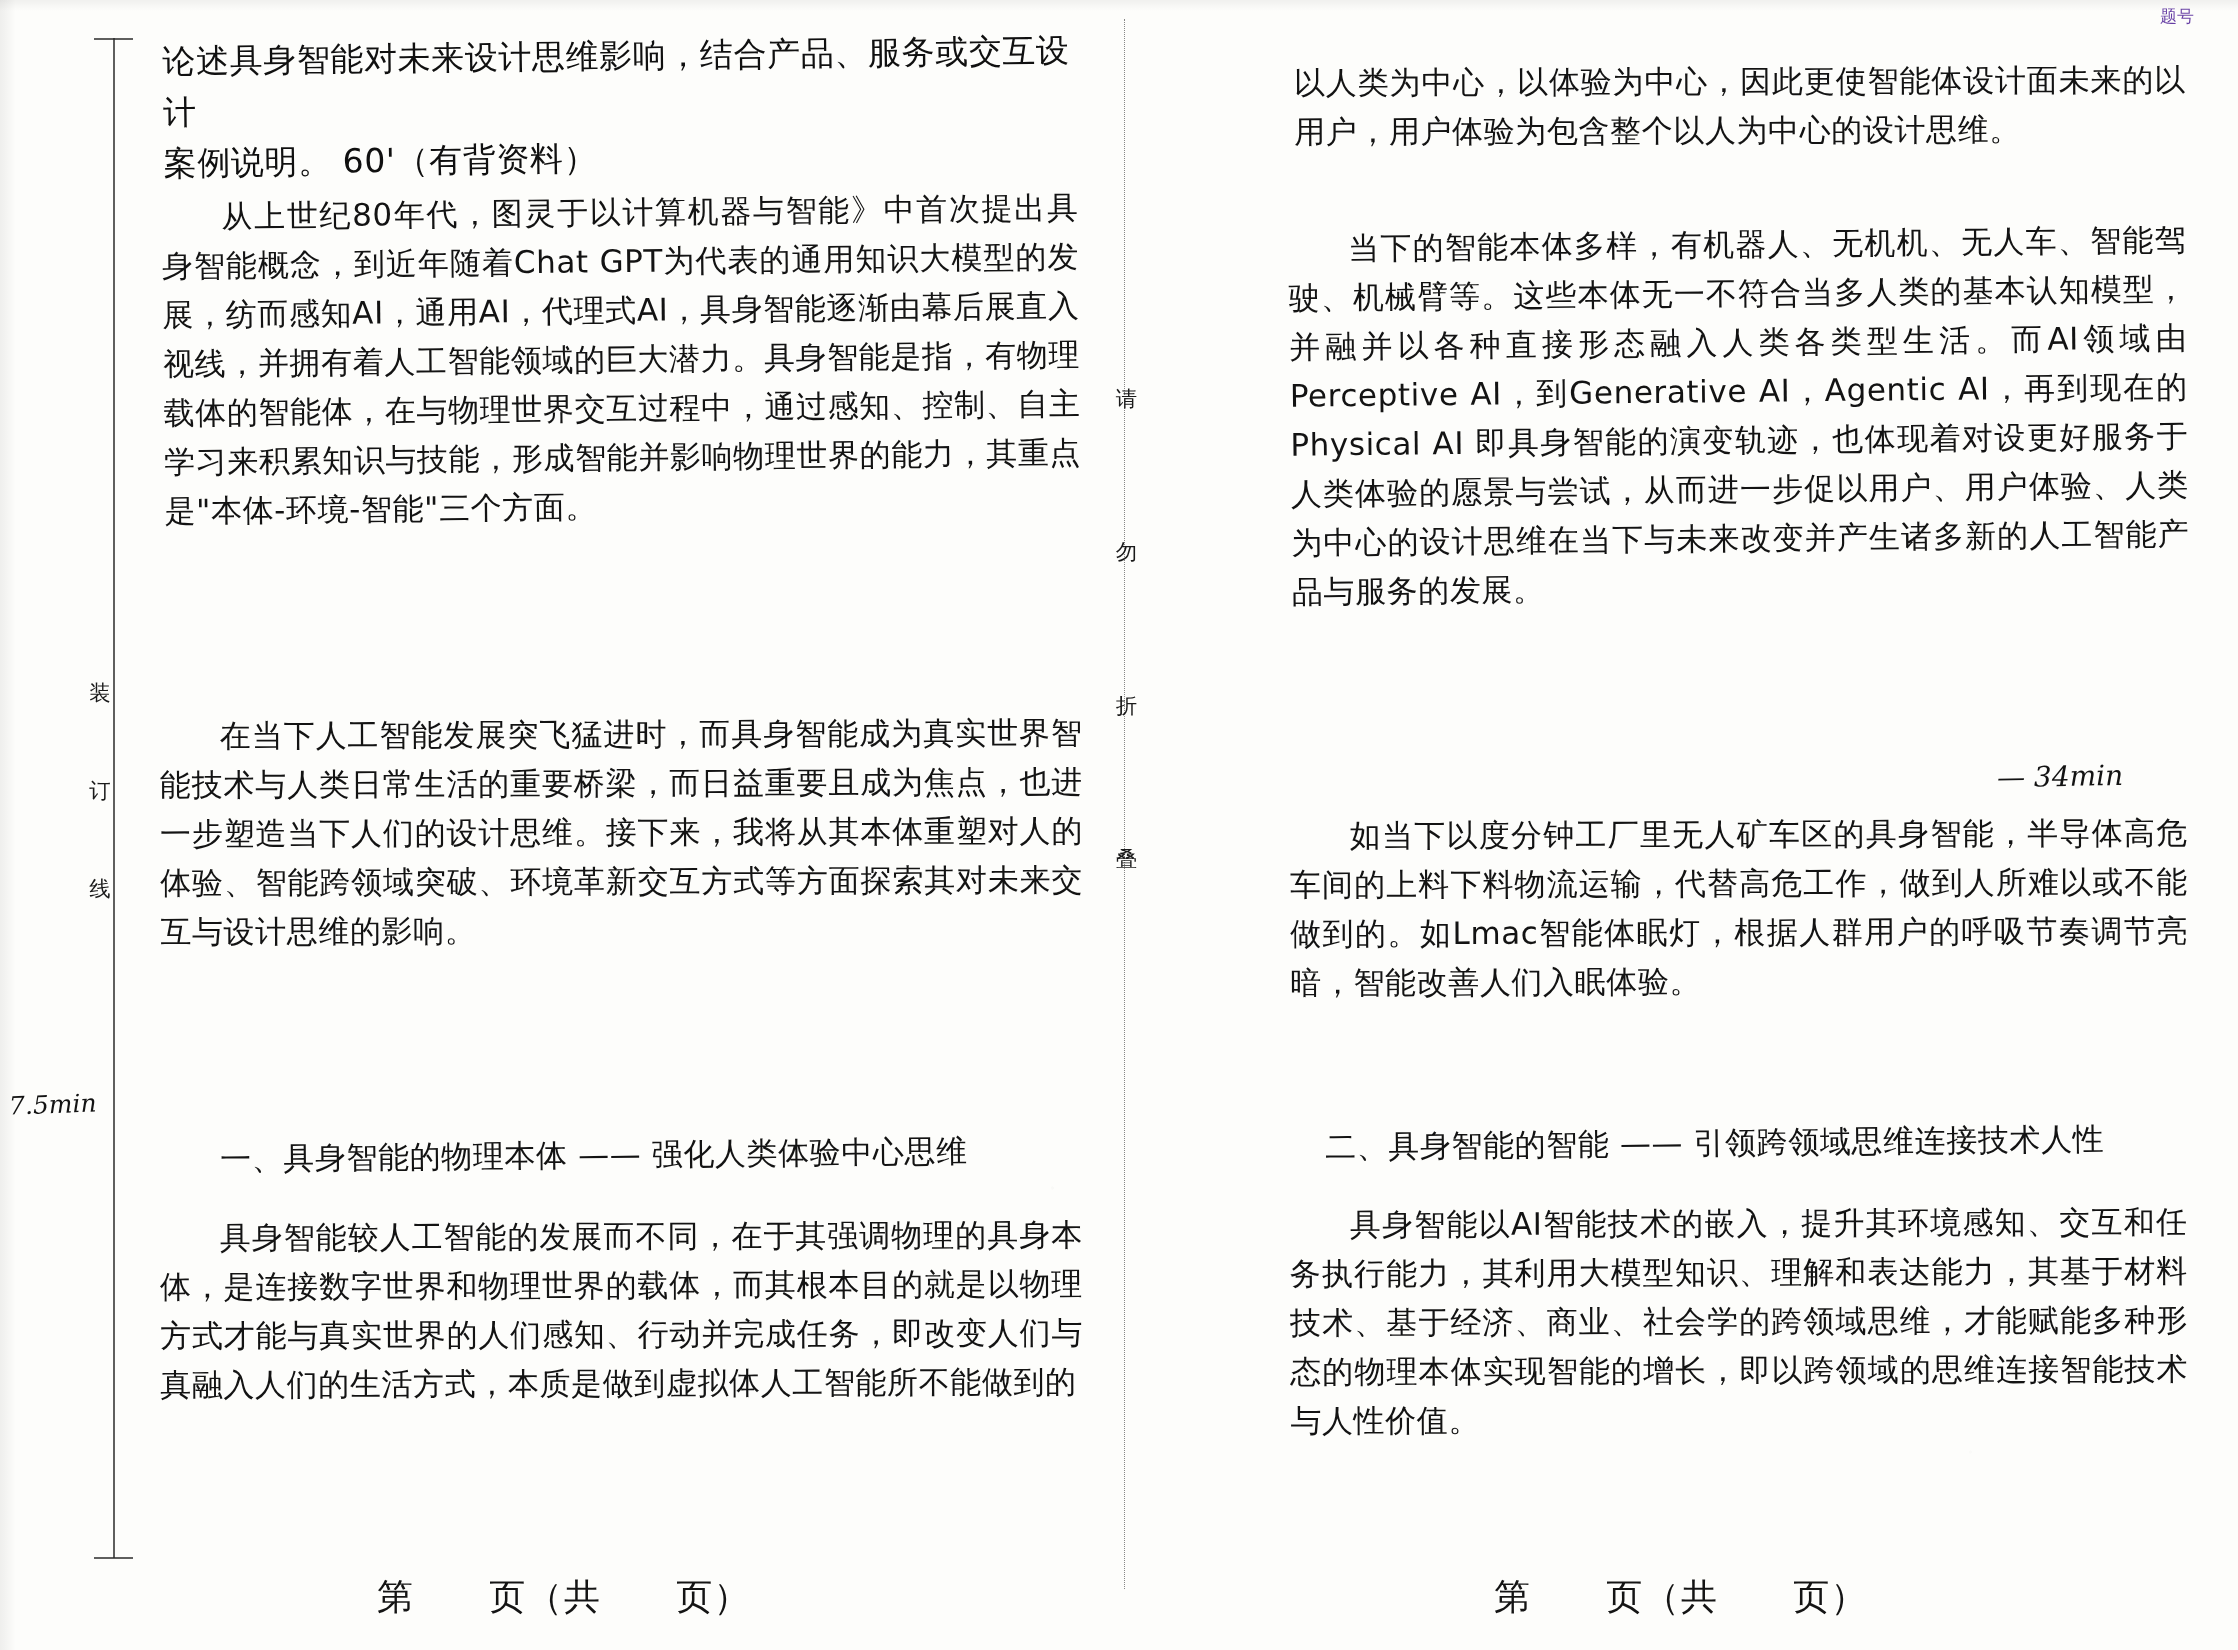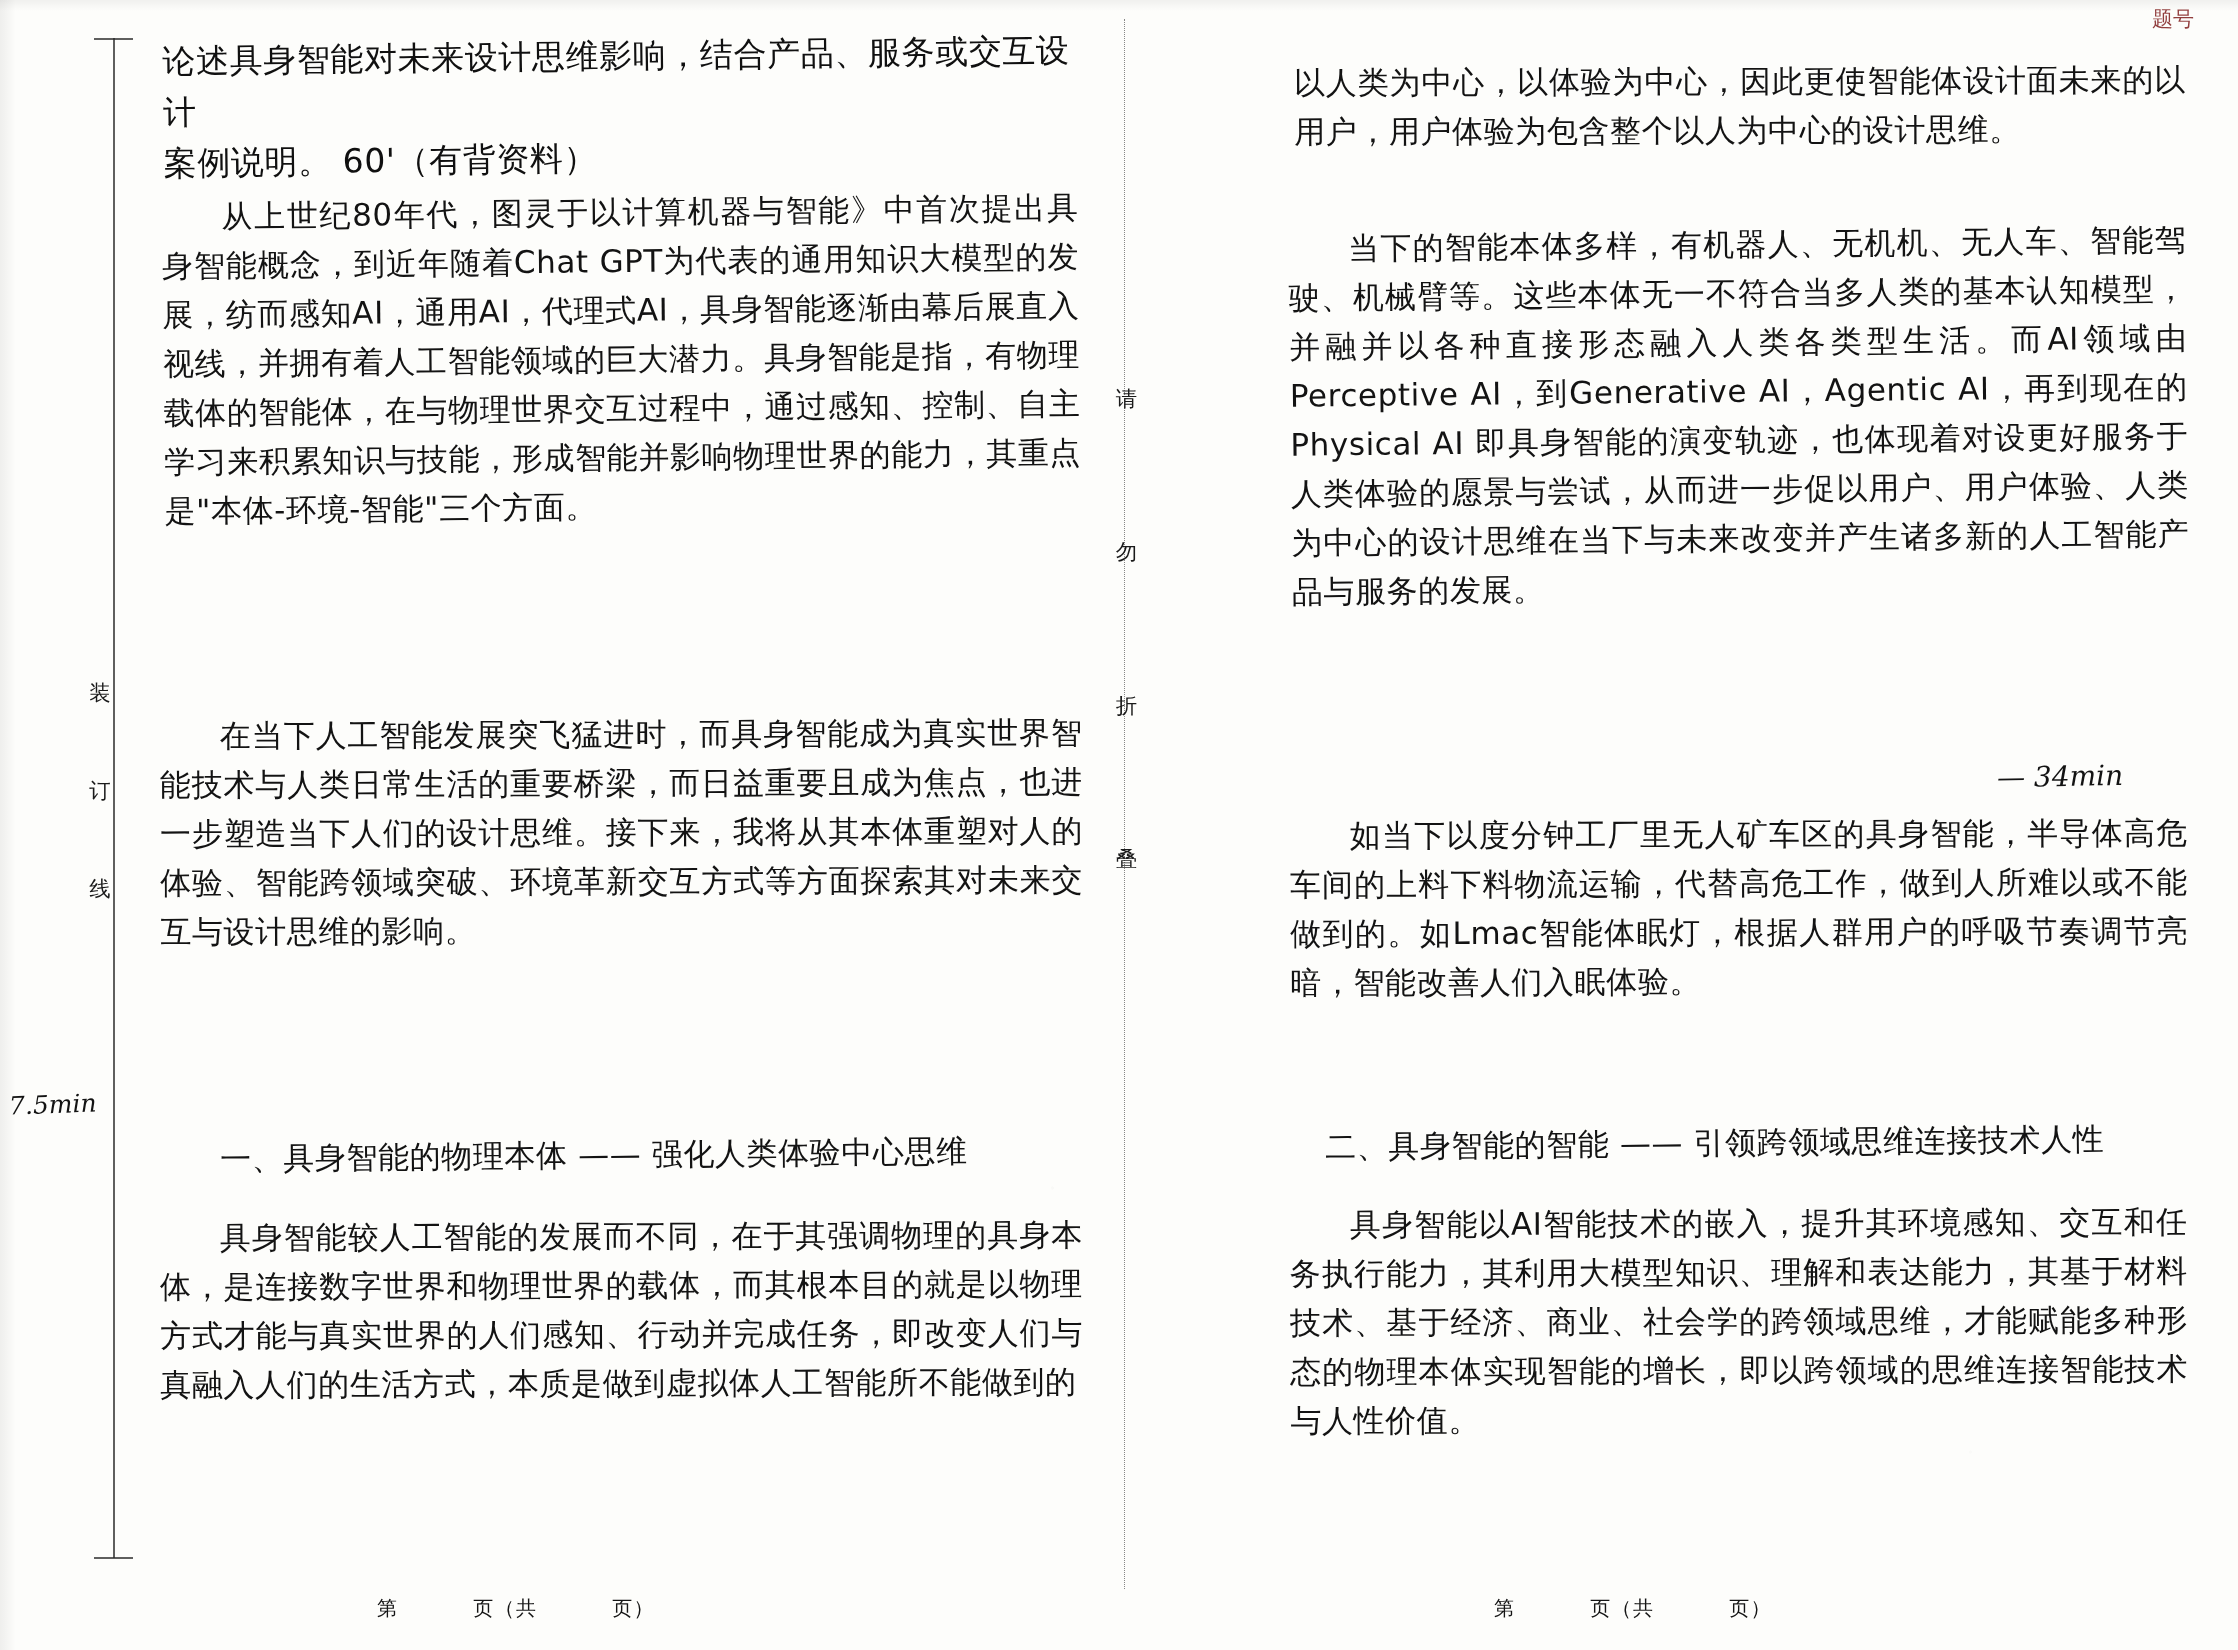--- a/index.html
+++ b/index.html
@@ -129,35 +129,35 @@
     font-style: italic;
     font-size: 25px;
     transform: rotate(-2deg);
   }
   .time-note.t1 { left: 8.8px;  top: 1090px; }
   .time-note.t2 { left: 1997px; top: 760px; font-size: 28px; transform: rotate(-1deg); }
 
   .footer {
     position: absolute;
     bottom: 28px;
-    font-size: 20px;
+    font-size: 36px;
     color: #141414;
     letter-spacing: 1.3px;
     font-family: "DejaVu Sans", sans-serif;
   }
   .footer-left  { left: 377px; }
   .footer-right { left: 1495px; }
   .footer .gap { display: inline-block; width: 75px; }
 
   .corner-mark {
     position: absolute;
     right: 45px;
     top: 5px;
-    font-size: 21px;
-    color: #7f1d1d;
+    font-size: 17px;
+    color: #4c1d95;
     opacity: 0.85;
     font-family: "DejaVu Sans", sans-serif;
   }
 
   .edge-shadow-left {
     position: absolute;
     left: 0; top: 0;
     width: 16.3px; height: 100%;
     background: linear-gradient(to right, rgba(0,0,0,0.06), rgba(0,0,0,0));
     pointer-events: none;

